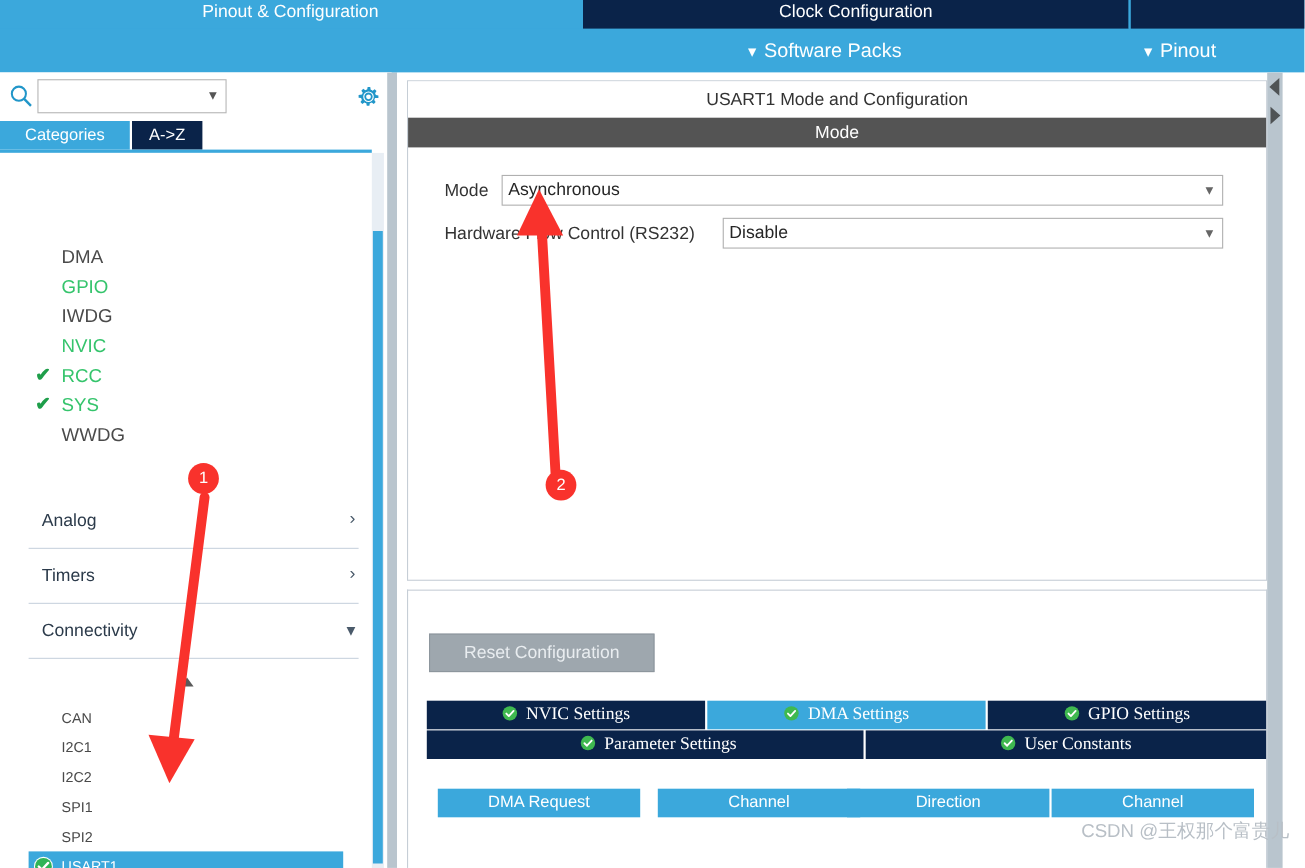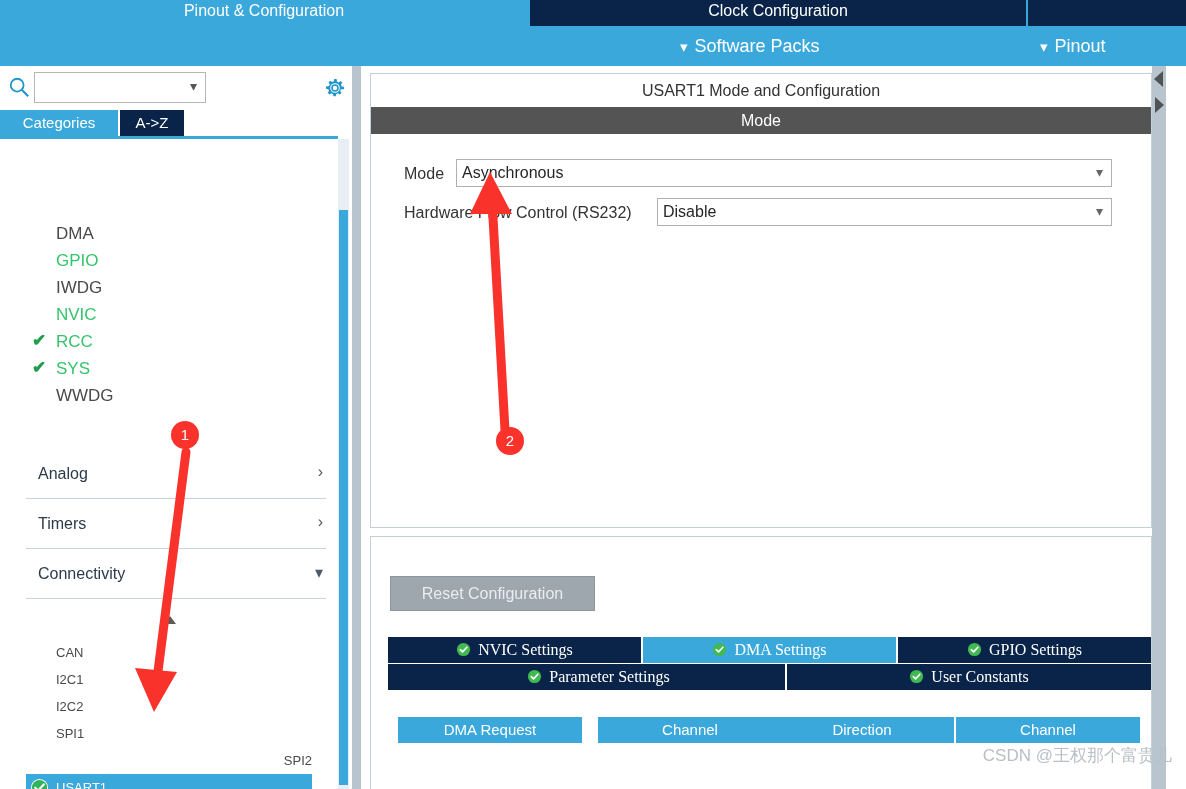--- a/index.html
+++ b/index.html
@@ -321,21 +321,21 @@
       </div>
       <div class="conn-item" style="top:527px;">
         <span>I2C1</span>
       </div>
       <div class="conn-item" style="top:554px;">
         <span>I2C2</span>
       </div>
       <div class="conn-item" style="top:581px;">
         <span>SPI1</span>
       </div>
-      <div class="conn-item" style="top:608px;text-align:right;">
+      <div class="conn-item" style="top:608px;">
         <span>SPI2</span>
       </div>
       <div class="conn-item selected" style="top:635px;">
         <svg class="okdot" viewBox="0 0 20 20">
           <circle cx="10" cy="10" r="9" fill="#ffffff"></circle>
           <circle cx="10" cy="10" r="8" fill="#2FB457"></circle>
           <path d="M5.5 10.2l3 3 6-6.4" fill="none" stroke="#ffffff" stroke-width="2.2" stroke-linecap="round" stroke-linejoin="round"></path>
         </svg>
         <span>USART1</span>
       </div>

